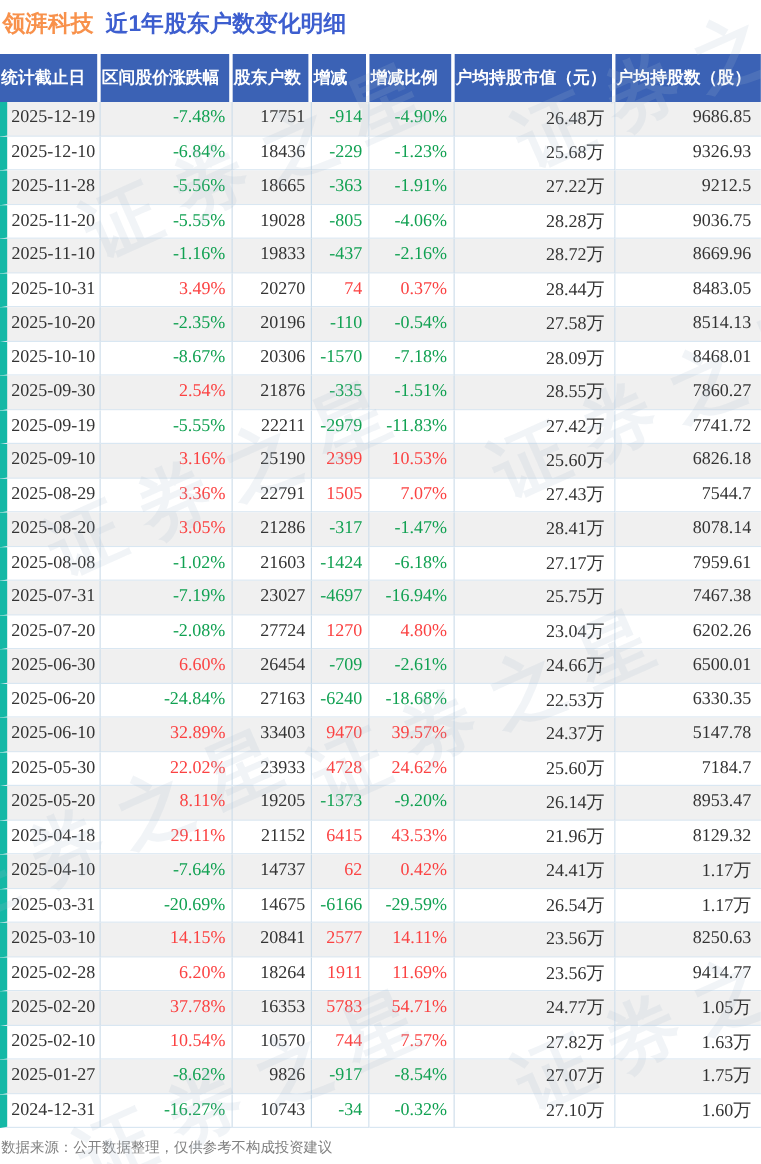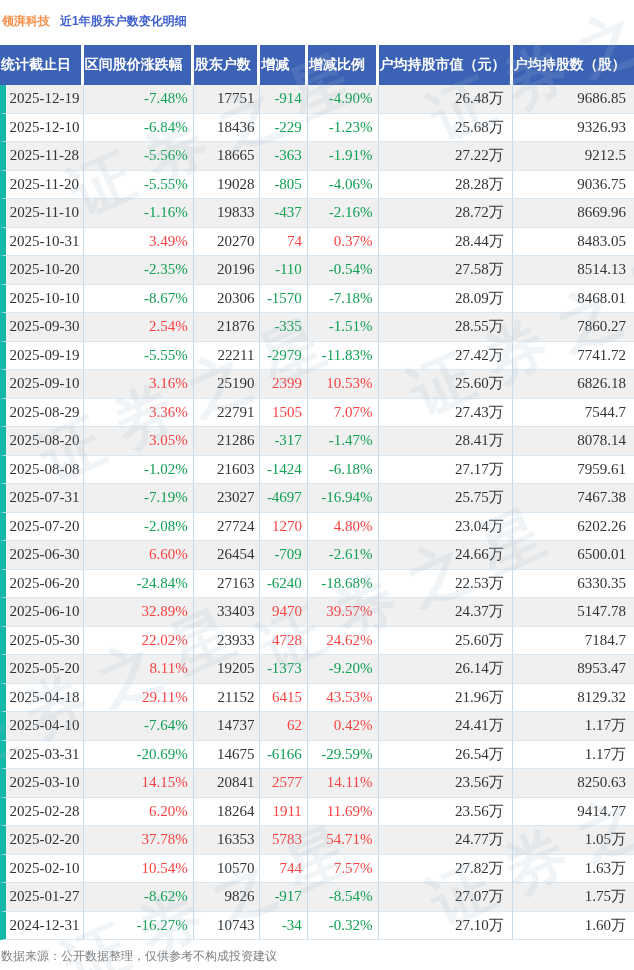--- a/index.html
+++ b/index.html
@@ -11,21 +11,21 @@
     font-family: "Liberation Sans", sans-serif;
     color: var(--text, #333333);
   }
   .page { position: relative; width: 634px; height: 970px; }
 
   
   .title-bar {
     height: 45px;
     padding: 8px 0 0 2px;
     box-sizing: border-box;
-    font-size: 12px;
+    font-size: 19px;
     font-weight: bold;
     line-height: 26px;
     white-space: nowrap;
   }
   .company { color: var(--title-company, #F8914B); }
   .subtitle { color: var(--title-subtitle, #3D5ECF); margin-left: 10px; }
 
   
   table.holders {
     width: 634px;

